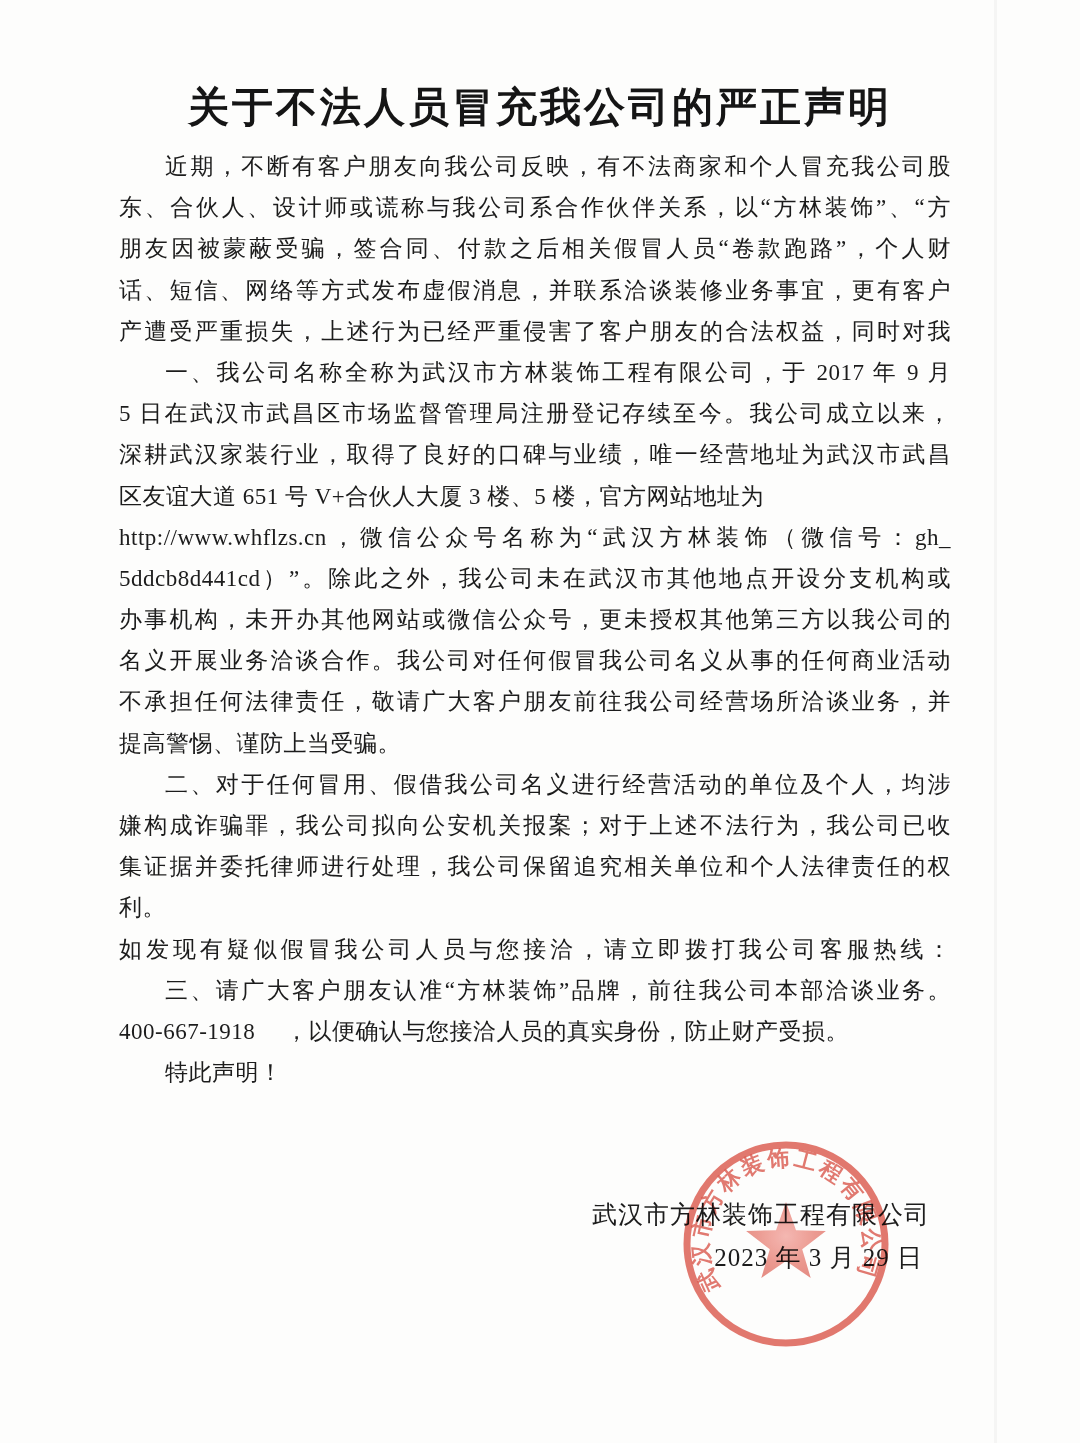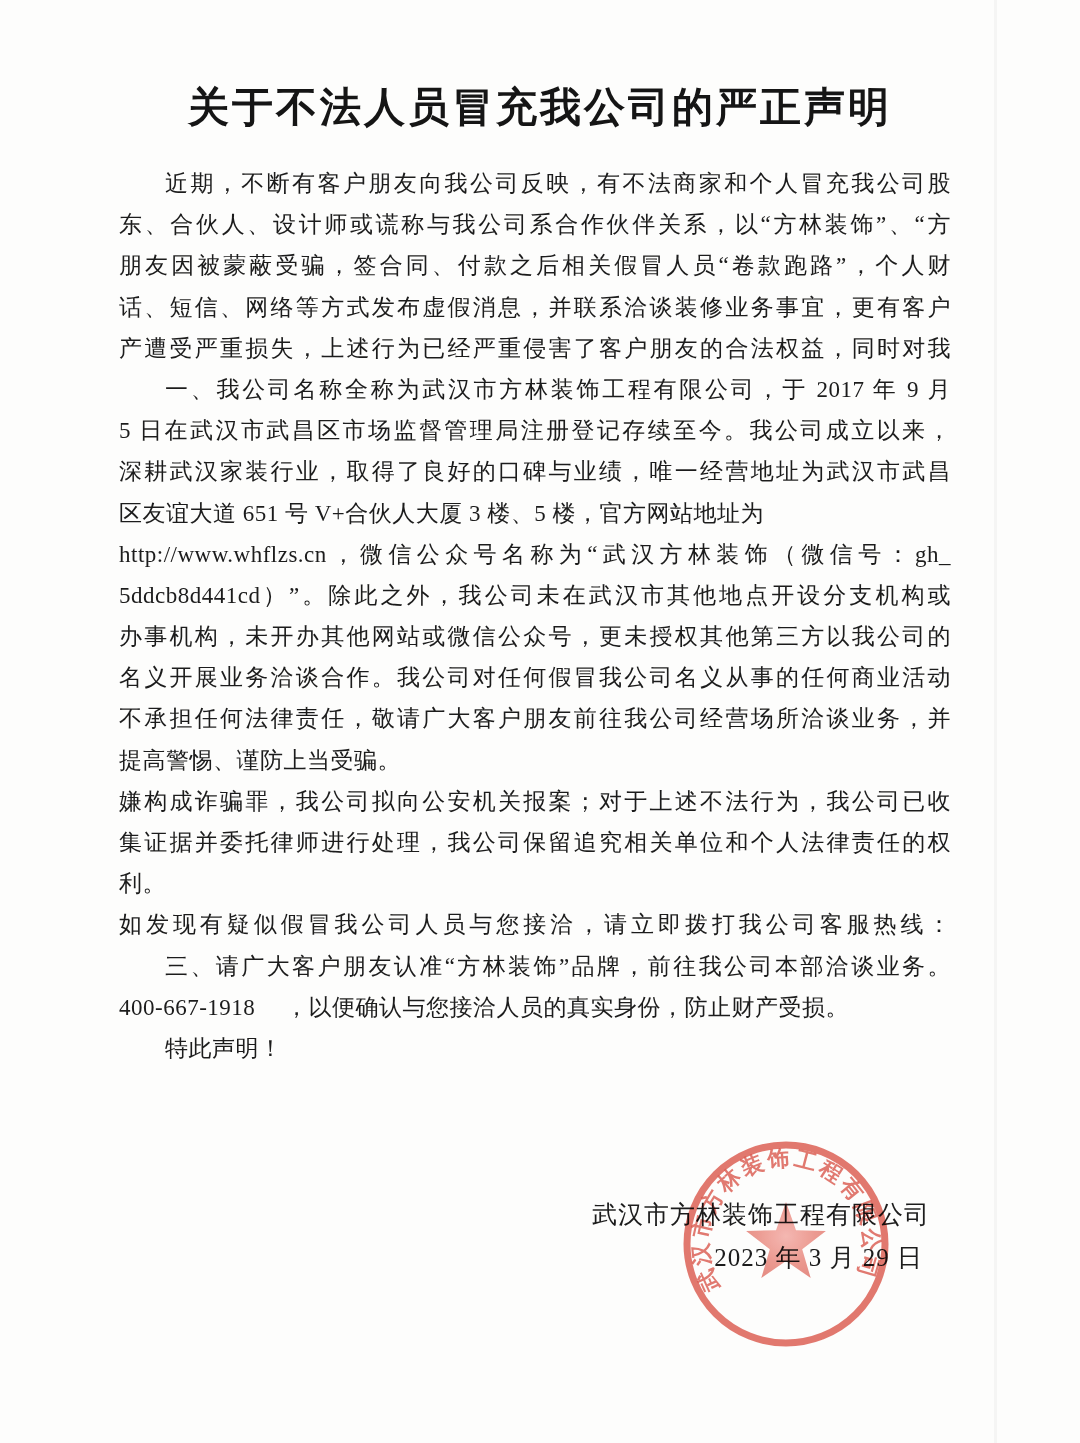--- a/index.html
+++ b/index.html
@@ -23,21 +23,21 @@
     top: 60px; left: 0; width: 100%;
     text-align: center;
     font-size: 41px;
     font-weight: bold;
     letter-spacing: 3px;
     color: #151515;
     margin-top: 20px;
   }
   .doc-body {
     position: absolute;
-    left: 119px; top: 163px; width: 832px;
+    left: 119px; top: 146px; width: 832px;
   }
   .line {
     height: 41.2px;
     line-height: 41.2px;
     font-size: 23px;
     letter-spacing: 0.5px;
     white-space: pre-wrap;
     color: #1c1c1c;
   }
   .line.justify { text-align: justify; text-align-last: justify; }
@@ -89,20 +89,21 @@
       <div class="line justify indent">一、我公司名称全称为武汉市方林装饰工程有限公司，于 2017 年 9 月</div>
       <div class="line justify">5 日在武汉市武昌区市场监督管理局注册登记存续至今。我公司成立以来，</div>
       <div class="line justify">深耕武汉家装行业，取得了良好的口碑与业绩，唯一经营地址为武汉市武昌</div>
       <div class="line">区友谊大道 651 号 V+合伙人大厦 3 楼、5 楼，官方网站地址为</div>
       <div class="line justify">http://www.whflzs.cn，微信公众号名称为“武汉方林装饰（微信号：gh_</div>
       <div class="line justify">5ddcb8d441cd）”。除此之外，我公司未在武汉市其他地点开设分支机构或</div>
       <div class="line justify">办事机构，未开办其他网站或微信公众号，更未授权其他第三方以我公司的</div>
       <div class="line justify">名义开展业务洽谈合作。我公司对任何假冒我公司名义从事的任何商业活动</div>
       <div class="line justify">不承担任何法律责任，敬请广大客户朋友前往我公司经营场所洽谈业务，并</div>
       <div class="line">提高警惕、谨防上当受骗。</div>
+      <div class="line justify indent">二、对于任何冒用、假借我公司名义进行经营活动的单位及个人，均涉</div>
       <div class="line justify">嫌构成诈骗罪，我公司拟向公安机关报案；对于上述不法行为，我公司已收</div>
       <div class="line justify">集证据并委托律师进行处理，我公司保留追究相关单位和个人法律责任的权</div>
       <div class="line">利。</div>
       <div class="line justify">如发现有疑似假冒我公司人员与您接洽，请立即拨打我公司客服热线：</div>
       <div class="line justify indent">三、请广大客户朋友认准“方林装饰”品牌，前往我公司本部洽谈业务。</div>
       <div class="line">400-667-1918　 ，以便确认与您接洽人员的真实身份，防止财产受损。</div>
       <div class="line indent">特此声明！</div>
     </div>
 
   <div class="sig-company">武汉市方林装饰工程有限公司</div>

